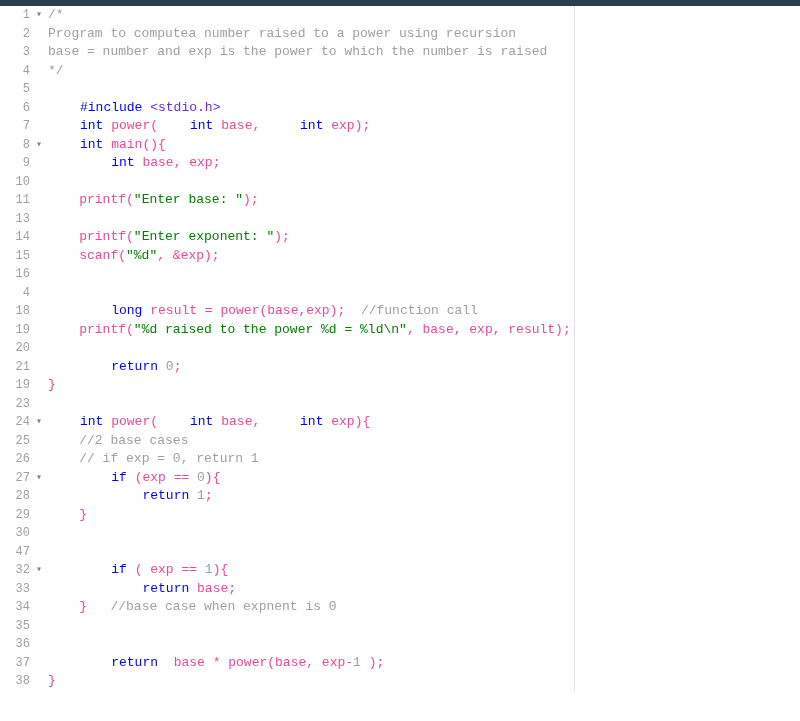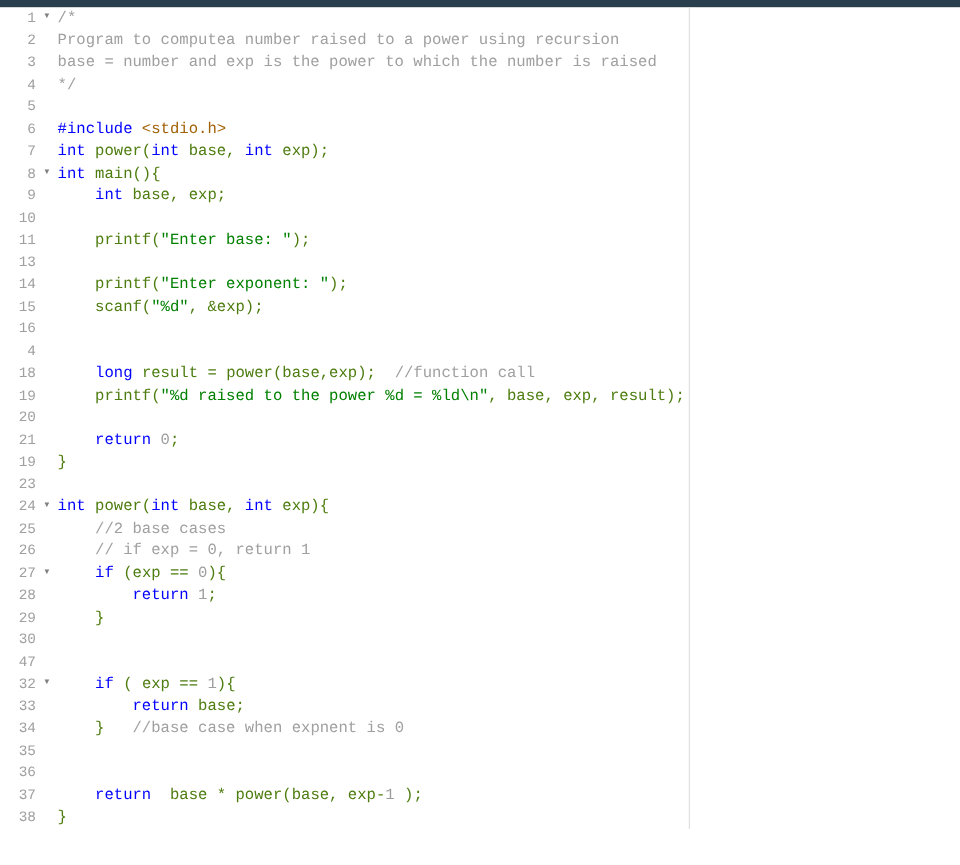--- a/index.html
+++ b/index.html
@@ -5,25 +5,25 @@
     * { margin: 0; padding: 0; box-sizing: border-box; }
     body { font-family: 'Courier New', monospace; font-size: 14px; background: #fff; }
     .top-bar { height: 6px; background: #2a3f4d; }
     .editor-container { display: flex; width: 100%; }
     .editor-pane { width: 575px; border-right: 1px solid #e0e0e0; }
     .gutter-line { display: flex; height: 18.5px; }
     .line-number { width: 36px; text-align: right; padding-right: 6px; color: #a0a0a0; font-size: 12px; line-height: 18.5px; user-select: none; }
     .fold-gutter { width: 8px; color: #808080; font-size: 10px; line-height: 18.5px; }
     .code-content { padding-left: 4px; white-space: pre; line-height: 18.5px; font-size: 13px; }
     .comment { color: #a0a0a0; }
-    .keyword-blue { color: #0000ff; }
-    .include-brackets { color: #a16207; }
+    .keyword-blue { color: #0000ff; margin-left: 32px; }
+    .include-brackets { color: #6d28d9; }
     .string { color: #008000; }
     .number-lit { color: #9e9e9e; }
-    .plain { color: #4d7c0f; }
+    .plain { color: #ec4899; }
   </style>
 </head>
 <body>
 
 <div class="top-bar"></div>
 <div class="editor-container">
   <div class="editor-pane" id="editor-pane">
       <div class="gutter-line">
         <div class="line-number">1</div>
         <div class="fold-gutter">▾</div>

